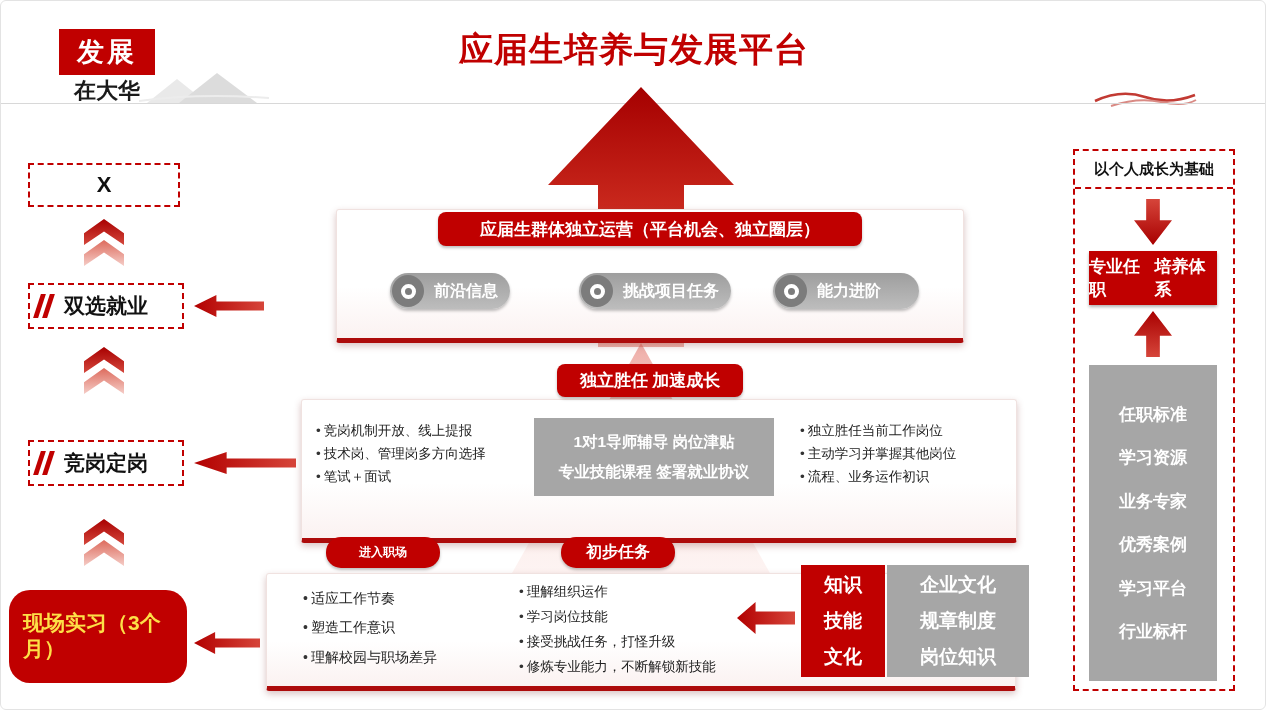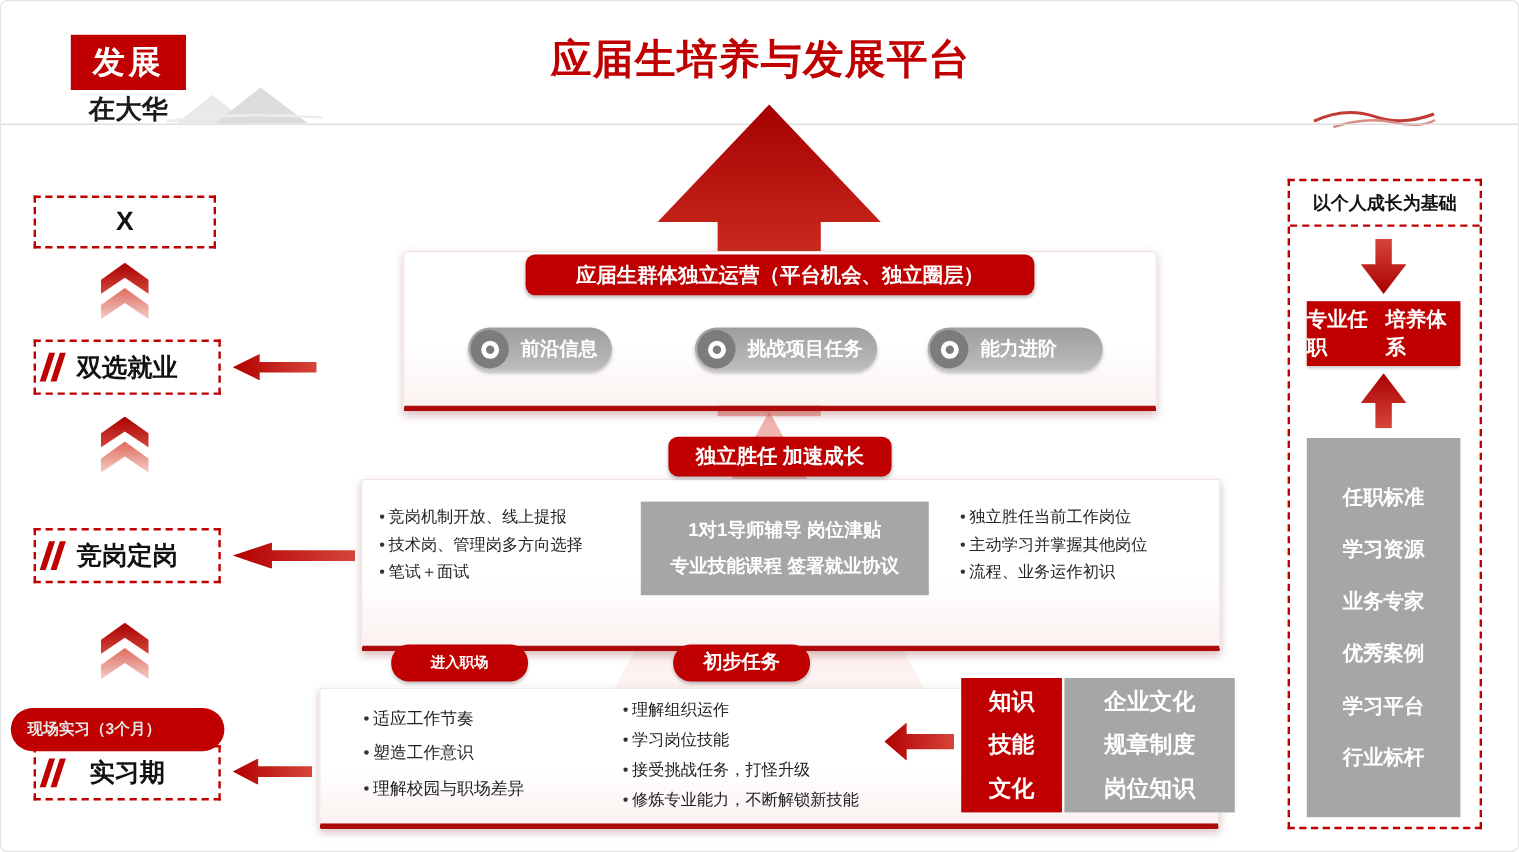--- a/index.html
+++ b/index.html
@@ -33,22 +33,22 @@
   .chev { display:block; width:40px; height:26px;
           clip-path:polygon(50% 0,100% 55%,100% 100%,50% 48%,0 100%,0 55%); }
   .c1 { background:linear-gradient(180deg,#a80000,#d4473c); }
   .c2 { background:linear-gradient(180deg,#dd6a5c,#f5cdc7); margin-top:-5px; }
 
   
   .arrow-left { background:linear-gradient(90deg,#b20000,#d6453a);
                 clip-path:polygon(0 50%,32% 0,32% 30%,100% 30%,100% 70%,32% 70%,32% 100%); }
 
   
-  .tag { background:#c00000; color:#e5e5e5; font-weight:bold; font-size:13px;
-         line-height:1.25; border-radius:21px; padding:10px 14px;
+  .tag { background:#c00000; color:#fde047; font-weight:bold; font-size:21px;
+         line-height:1.25; border-radius:21px; padding:20px 14px;
          display:flex; align-items:center; z-index:8; }
 
   
   .red-pill { background:#c00000; color:#fff; font-weight:bold;
               border-radius:8px; display:flex; align-items:center;
               justify-content:center; box-shadow:0 2px 3px rgba(0,0,0,.25);
               z-index:3;font-family:Liberation Serif, serif; }
   .tray { background:linear-gradient(180deg,#ffffff 60%,#fbf2f1);
           border:1px solid #f0e2e0; border-bottom:5px solid #ad0b0b;
           border-radius:3px; box-shadow:0 3px 7px rgba(120,40,40,.28); z-index:2; }

